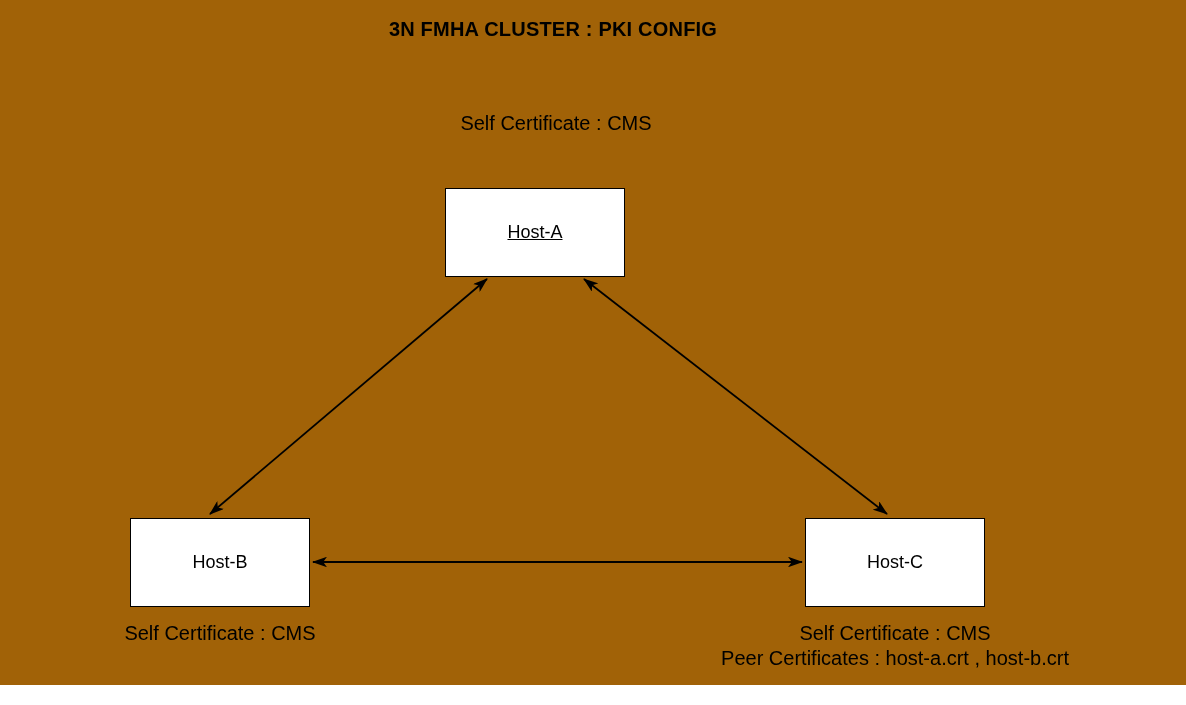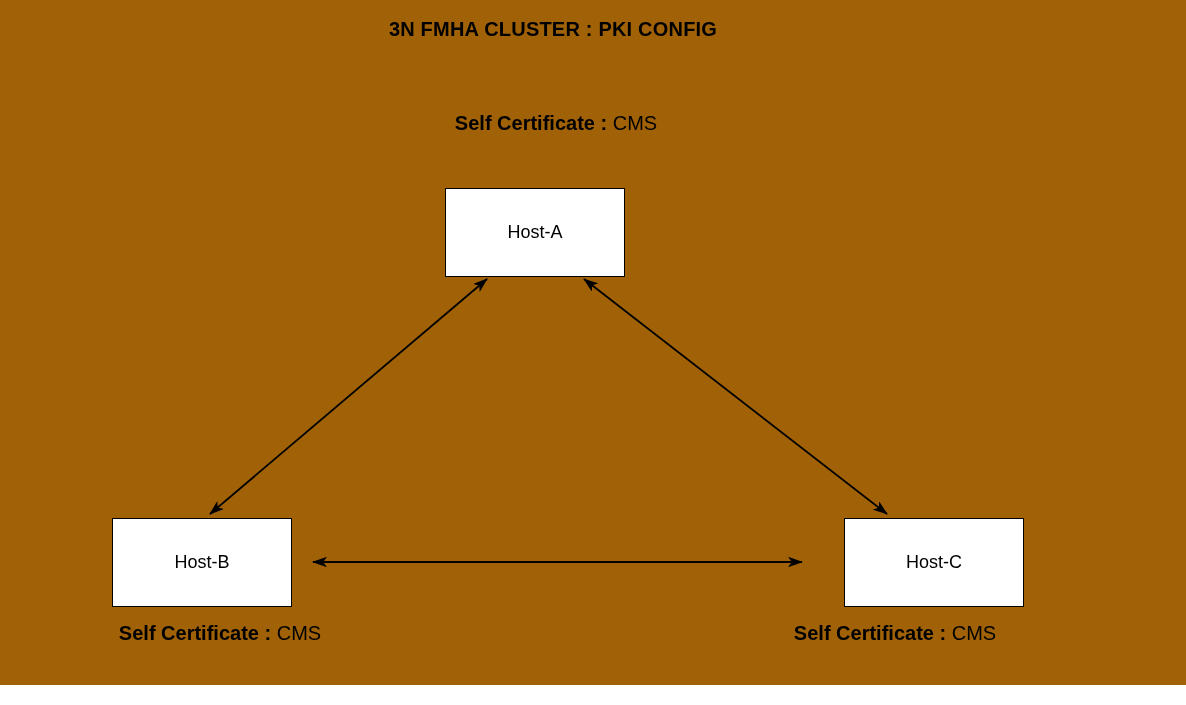--- a/index.html
+++ b/index.html
@@ -27,39 +27,39 @@
     letter-spacing: 0.2px;
   }
   .annotation {
     position: absolute;
     transform: translateX(-50%);
     text-align: center;
     font-size: 20px;
     line-height: 25px;
     white-space: nowrap;
   }
-  .annotation .lbl { font-weight: bold; }
+  .annotation .lbl { font-weight: normal; }
   #ann-host-a { top: 111px; left: 556px; }
   #ann-host-b { top: 621px; left: 220px; }
   #ann-host-c { top: 621px; left: 895px; }
   .node {
     position: absolute;
     width: 180px;
     height: 89px;
     border: 1.6px solid #000000;
     background: #ffffff;
     display: flex;
     align-items: center;
     justify-content: center;
     font-size: 18px;
     box-sizing: border-box;
   }
-  #node-host-a { left: 445px; top: 188px; }
-  #node-host-b { left: 112px; top: 518px; }
-  #node-host-c { left: 844px; top: 518px; }
+  #node-host-a { left: 445px; top: 188px; text-decoration: underline; }
+  #node-host-b { left: 130px; top: 518px; }
+  #node-host-c { left: 805px; top: 518px; }
   svg.edges-layer {
     position: absolute;
     top: 0; left: 0;
     width: 1186px;
     height: 705px;
   }
   svg.edges-layer line {
     stroke: #000000;
     stroke-width: 1.8;
   }
@@ -83,20 +83,24 @@
       <span class="lbl">Self Certificate :</span>
       <span>CMS</span>
     </div>
   </div>
 
   <div class="annotation" id="ann-host-c">
     <div>
       <span class="lbl">Self Certificate :</span>
       <span>CMS</span>
     </div>
+    <div>
+      <span class="lbl">Peer Certificates :</span>
+      <span>host-a.crt , host-b.crt</span>
+    </div>
   </div>
 
   <svg class="edges-layer" viewBox="0 0 1186 705" xmlns="http://www.w3.org/2000/svg">
     <defs>
       <marker id="arrowhead" viewBox="0 0 15 10.5" refX="14" refY="5.25" markerWidth="15" markerHeight="10.5" markerUnits="userSpaceOnUse" orient="auto-start-reverse">
         <path d="M0,0 L15,5.25 L0,10.5 L3.8,5.25 Z" fill="#000000"></path>
       </marker>
     </defs>
     <line x1="487" y1="279" x2="210" y2="514" marker-start="url(#arrowhead)" marker-end="url(#arrowhead)"></line>
     <line x1="584" y1="279" x2="887" y2="514" marker-start="url(#arrowhead)" marker-end="url(#arrowhead)"></line>

